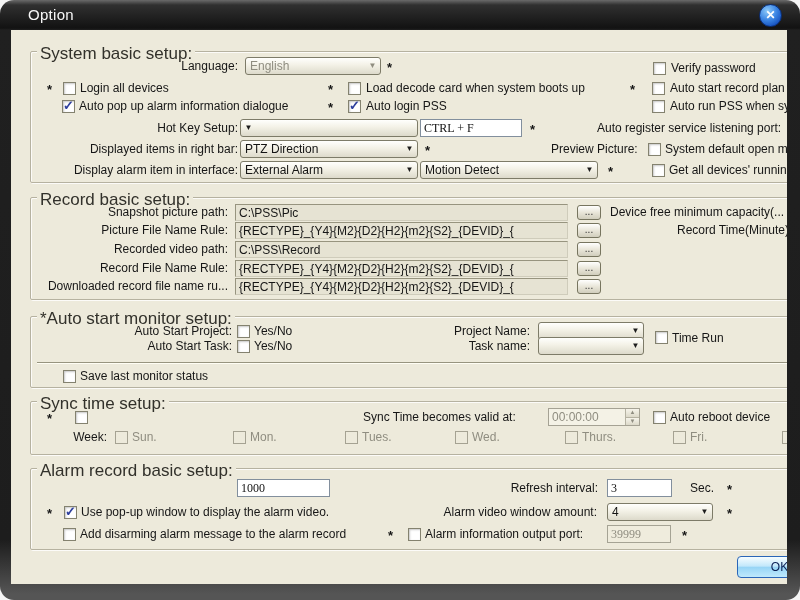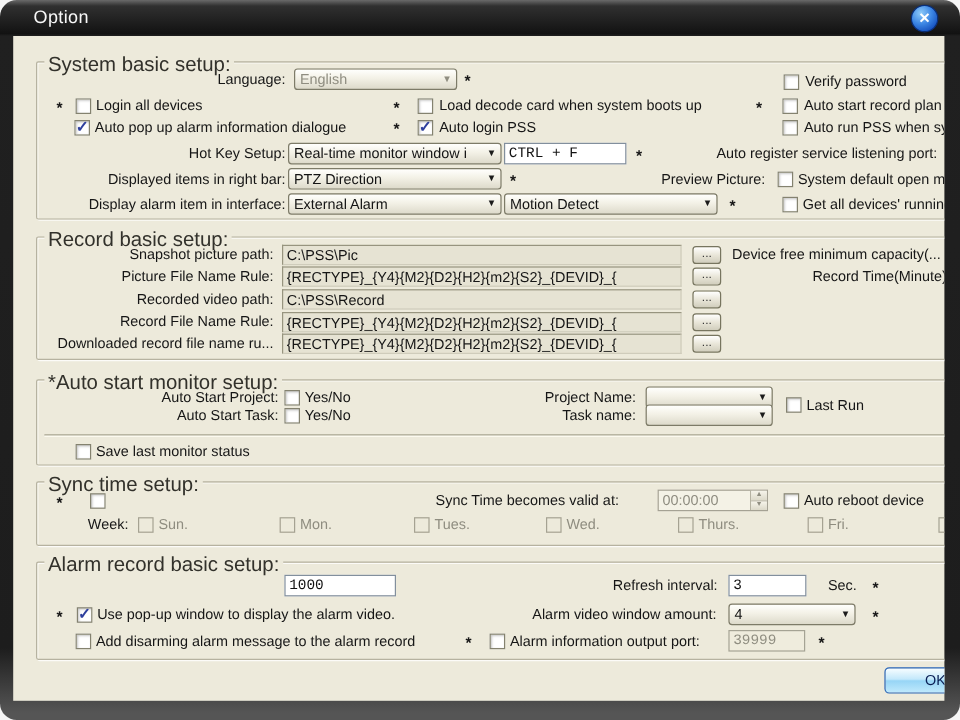--- a/index.html
+++ b/index.html
@@ -24,21 +24,21 @@
   .cb{position:absolute;width:13px;height:13px;background:#fff;border:1px solid #84826f;
     box-shadow:inset 1px 1px 2px rgba(0,0,0,.22);display:flex;align-items:center;justify-content:center;}
   .cb .mark{color:#2e3f9d;font-size:13px;font-weight:bold;line-height:1;margin-top:-2px;}
   .cb.dis{background:transparent;box-shadow:none;border-color:#a5a292;}
   .dd{position:absolute;height:18px;border:1px solid #7d7b68;border-radius:3px;
     background:linear-gradient(180deg,#fffffd 0,#f3f1e6 45%,#ddDACB 100%);display:flex;align-items:center;}
   .dd .dd-text{flex:1;font-size:12px;padding:0 4px;color:#141414;overflow:hidden;white-space:nowrap;}
   .dd .dd-arrow{width:15px;font-size:8px;color:#1c1c1c;text-align:center;line-height:8px;}
   .dd.dis .dd-text,.dd.dis .dd-arrow{color:#8f8d80;}
   .txt{position:absolute;height:18px;border:1px solid #828f9d;background:#fff;font-size:12px;
-    padding:0 3px;font-family:Liberation Mono, monospace;color:#111;}
+    padding:0 3px;font-family:Liberation Serif, serif;color:#111;}
   .txt:disabled{background:#efecdd;color:#8f8d80;border-color:#a5a394;}
   .sunken{position:absolute;height:17px;background:#e6e3d3;border:1px solid;
     border-color:#97947f #cfccbb #cfccbb #97947f;font-size:12px;padding:1px 3px;white-space:nowrap;overflow:hidden;color:#161616;}
   .browse{position:absolute;width:24px;height:15px;border:1px solid #77755f;border-radius:3px;
     background:linear-gradient(180deg,#fffffe,#e9e6d9 50%,#d1ceBD);font-size:10px;line-height:11px;text-align:center;color:#333;}
   .divider{position:absolute;height:0;border-top:1px solid #97947f;border-bottom:1px solid #fffef4;}
   .timefield{position:absolute;height:18px;border:1px solid #a5a294;background:#f4f2e6;display:flex;}
   .tf-text{flex:1;font-size:12px;color:#8f8d80;padding:1px 3px;}
   .spin{width:14px;display:flex;flex-direction:column;border-left:1px solid #b5b2a2;}
   .spin i{flex:1;font-style:normal;font-size:6px;line-height:7px;text-align:center;color:#8f8d80;
@@ -88,21 +88,20 @@
     <div class="star" style="left:317px;top:71px">*</div>
     <div class="cb" style="left:337px;top:70px">
         <span class="mark">✓</span>
       </div>
     <div class="lbl" style="left:355px;top:69px">Auto login PSS</div>
     <div class="cb" style="left:641px;top:70px"></div>
     <div class="lbl" style="left:659px;top:69px">Auto run PSS when sys</div>
 
     <div class="lbl r" style="left:29px;top:91px;width:198px">Hot Key Setup:</div>
     <div class="dd" style="left:229px;top:89px;width:178px">
-      <span class="dd-text">Real-time monitor window i</span>
       <span class="dd-arrow">▼</span>
     </div>
     <input class="txt" style="left: 409px; top: 89px; width: 102px;" value="CTRL + F">
     <div class="star" style="left:519px;top:93px">*</div>
     <div class="lbl" style="left:586px;top:91px">Auto register service listening port:</div>
 
     <div class="lbl r" style="left:29px;top:112px;width:198px">Displayed items in right bar:</div>
     <div class="dd" style="left:229px;top:110px;width:178px">
       <span class="dd-text">PTZ Direction</span>
       <span class="dd-arrow">▼</span>
@@ -155,21 +154,21 @@
     </div>
     <div class="lbl r" style="left:29px;top:294px;width:192px">Auto Start Project:</div>
     <div class="cb" style="left:226px;top:295px"></div>
     <div class="lbl" style="left:243px;top:294px">Yes/No</div>
     <div class="lbl r" style="left:380px;top:294px;width:139px">Project Name:</div>
     <div class="dd" style="left:527px;top:292px;width:106px">
       <span class="dd-text"></span>
       <span class="dd-arrow">▼</span>
     </div>
     <div class="cb" style="left:644px;top:301px"></div>
-    <div class="lbl" style="left:661px;top:301px">Last Run</div>
+    <div class="lbl" style="left:661px;top:301px">Time Run</div>
 
     <div class="lbl r" style="left:29px;top:309px;width:192px">Auto Start Task:</div>
     <div class="cb" style="left:226px;top:310px"></div>
     <div class="lbl" style="left:243px;top:309px">Yes/No</div>
     <div class="lbl r" style="left:380px;top:309px;width:139px">Task name:</div>
     <div class="dd" style="left:527px;top:307px;width:106px">
       <span class="dd-text"></span>
       <span class="dd-arrow">▼</span>
     </div>
 

